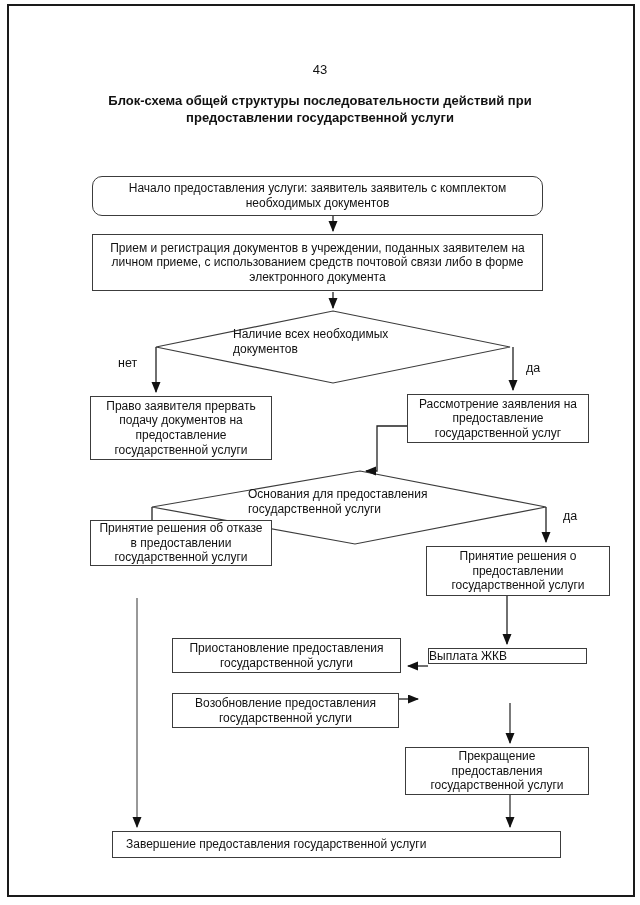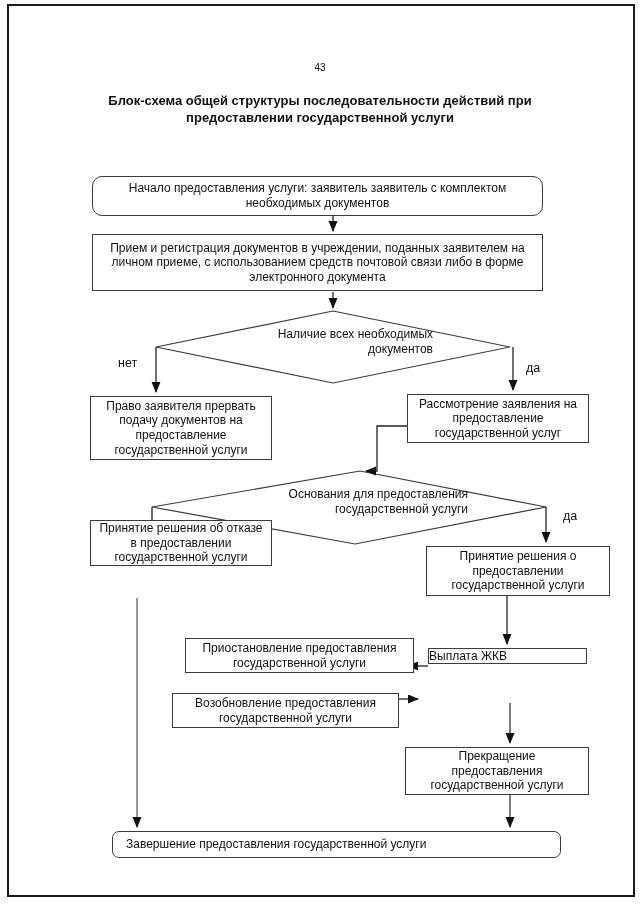--- a/index.html
+++ b/index.html
@@ -8,52 +8,52 @@
     position:relative;width:640px;height:905px;background:#ffffff;
     font-family:"Liberation Sans",sans-serif;color:#111;overflow:hidden;
     margin:0 auto;
   }
   #page-border{
     position:absolute;left:7px;top:4px;width:628px;height:893px;
     border:2px solid #1a1a1a;
   }
   #page-number{
     position:absolute;left:0;right:0;top:62px;text-align:center;
-    font-size:10px;
+    font-size:13px;
   }
   #doc-title{
     position:absolute;left:0;right:0;top:92px;text-align:center;
     font-size:13px;font-weight:bold;line-height:17px;white-space:pre-line;
   }
   .box{
     position:absolute;border:1px solid #3c3c3c;background:#fff;
     display:flex;align-items:center;justify-content:center;
     text-align:center;font-size:12px;line-height:1.22;
     white-space:pre-line;
   }
   .rounded{border-radius:10px;}
   .diamond-text{
-    position:absolute;text-align:right;font-size:12px;line-height:1.25;
+    position:absolute;text-align:left;font-size:12px;line-height:1.25;
     white-space:pre-line;
   }
   .branch-label{position:absolute;font-size:12.5px;}
   #svg-layer{position:absolute;left:0;top:0;pointer-events:none;}
 
   #b-start{left:92px;top:176px;width:451px;height:40px;}
   #b-reception{left:92px;top:234px;width:451px;height:57px;}
   #b-interrupt{left:90px;top:396px;width:182px;height:64px;}
   #b-review{left:407px;top:394px;width:182px;height:49px;}
   #b-refusal{left:90px;top:520px;width:182px;height:46px;}
   #b-approval{left:408px;top:546px;width:184px;height:50px;margin-left:18px;}
-  #b-suspension{left:172px;top:638px;width:229px;height:35px;margin-left:13px;}
+  #b-suspension{left:172px;top:638px;width:229px;height:35px;}
   #b-payment{left:428px;top:648px;width:159px;height:16px;
              justify-content:flex-start;text-align:right;}
   #b-resumption{left:172px;top:693px;width:227px;height:35px;}
   #b-termination{left:405px;top:747px;width:184px;height:48px;}
-  #b-end{left:112px;top:831px;width:449px;height:27px;border-radius:7px;
+  #b-end{left:112px;top:831px;width:449px;height:27px;border-radius:0;
          justify-content:flex-start;text-align:left;padding-left:13px;}
 
   #t-d1{left:233px;top:327px;width:200px;}
   #t-d2{left:248px;top:487px;width:220px;}
 
   #l-no1{left:118px;top:356px;}
   #l-yes1{left:526px;top:361px;}
   #l-no2{left:110px;top:516px;}
   #l-yes2{left:563px;top:509px;}
 </style>

